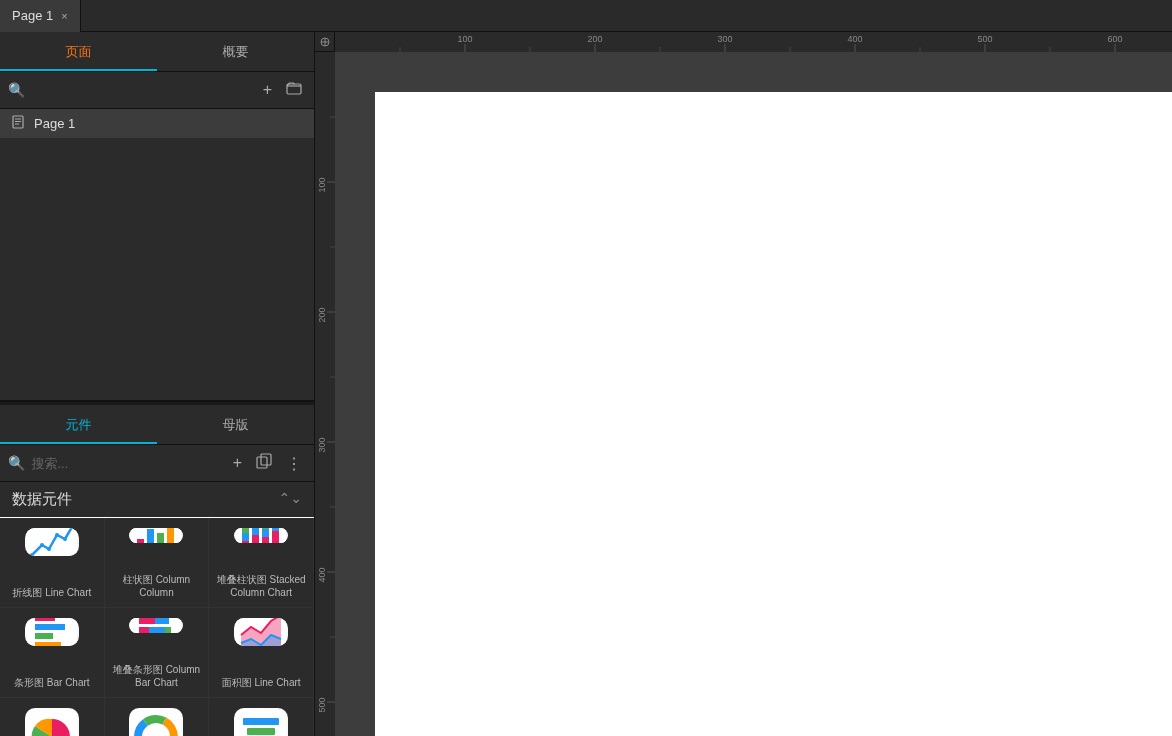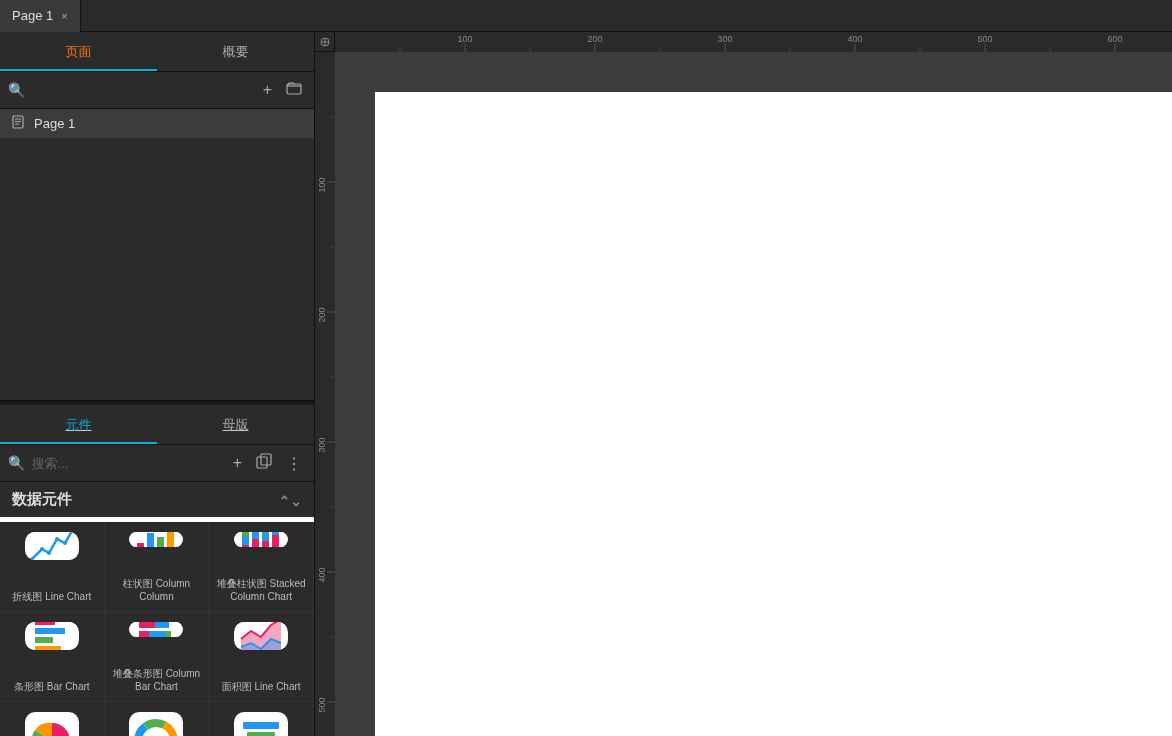--- a/index.html
+++ b/index.html
@@ -134,21 +134,20 @@
       flex-direction: column;
       overflow: hidden;
     }
 
     .component-tabs {
       display: flex;
       background: #2b2b2b;
       border-bottom: 1px solid #111;
       height: 40px;
       flex-shrink: 0;
-      text-decoration: underline;
     }
     .component-tab {
       flex: 1;
       display: flex;
       align-items: center;
       justify-content: center;
       font-size: 13px;
       color: #aaa;
       cursor: pointer;
       position: relative;
@@ -179,26 +178,26 @@
       border: none;
       outline: none;
       color: #ccc;
       font-size: 13px;
     }
     .component-search-bar input::placeholder { color: #666; }
 
     
     .category-header {
       display: flex;
-      align-items: flex-end;
+      align-items: flex-start;
       padding: 8px 12px;
       font-size: 15px;
-      font-weight: bold;
+      font-weight: normal;
       color: #ddd;
-      border-bottom: 5px solid #ffffff;
+      border-bottom: 1px solid #ffffff;
     }
     .category-header .expand-icon {
       margin-left: auto;
       color: #888;
       font-size: 14px;
     }
 
     
     .component-grid {
       display: grid;

